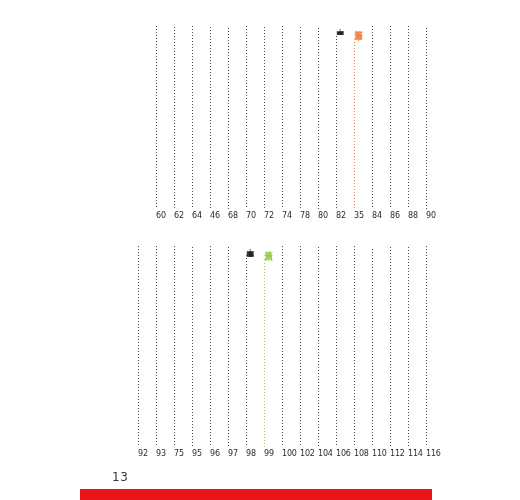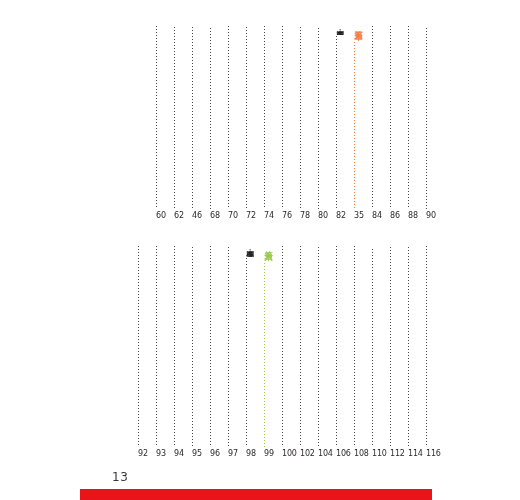--- a/index.html
+++ b/index.html
@@ -165,25 +165,20 @@
         <div class="entry-title">肩膀痛・四十肩</div>
         <div class="leader"></div>
         <div class="entry-page">80</div>
       </div>
       <div class="toc-entry">
         <div class="entry-title">腰部痠痛</div>
         <div class="leader"></div>
         <div class="entry-page">78</div>
       </div>
       <div class="toc-entry">
-        <div class="entry-title">抽筋</div>
-        <div class="leader"></div>
-        <div class="entry-page">76</div>
-      </div>
-      <div class="toc-entry">
         <div class="entry-title">生理痛</div>
         <div class="leader"></div>
         <div class="entry-page">74</div>
       </div>
       <div class="toc-entry">
         <div class="entry-title">腹痛・便祕</div>
         <div class="leader"></div>
         <div class="entry-page">72</div>
       </div>
       <div class="toc-entry">
@@ -193,20 +188,25 @@
       </div>
       <div class="toc-entry">
         <div class="entry-title">眼睛疲勞・眼睛痛</div>
         <div class="leader"></div>
         <div class="entry-page">68</div>
       </div>
       <div class="toc-entry">
         <div class="entry-title">坐骨神經痛</div>
         <div class="leader"></div>
         <div class="entry-page">46</div>
+      </div>
+      <div class="toc-entry">
+        <div class="entry-title">偏頭痛</div>
+        <div class="leader"></div>
+        <div class="entry-page">64</div>
       </div>
       <div class="toc-entry">
         <div class="entry-title">緊張型頭痛</div>
         <div class="leader"></div>
         <div class="entry-page">62</div>
       </div>
       <div class="toc-entry">
         <div class="entry-title">膝蓋痛</div>
         <div class="leader"></div>
         <div class="entry-page">60</div>
@@ -280,21 +280,21 @@
         <div class="entry-page">96</div>
       </div>
       <div class="toc-entry">
         <div class="entry-title">昏昏欲睡</div>
         <div class="leader"></div>
         <div class="entry-page">95</div>
       </div>
       <div class="toc-entry">
         <div class="entry-title">宿醉</div>
         <div class="leader"></div>
-        <div class="entry-page">94</div>
+        <div class="entry-page">75</div>
       </div>
       <div class="toc-entry">
         <div class="entry-title">暈車</div>
         <div class="leader"></div>
         <div class="entry-page">93</div>
       </div>
       <div class="toc-entry">
         <div class="entry-title">牙痛</div>
         <div class="leader"></div>
         <div class="entry-page">92</div>

